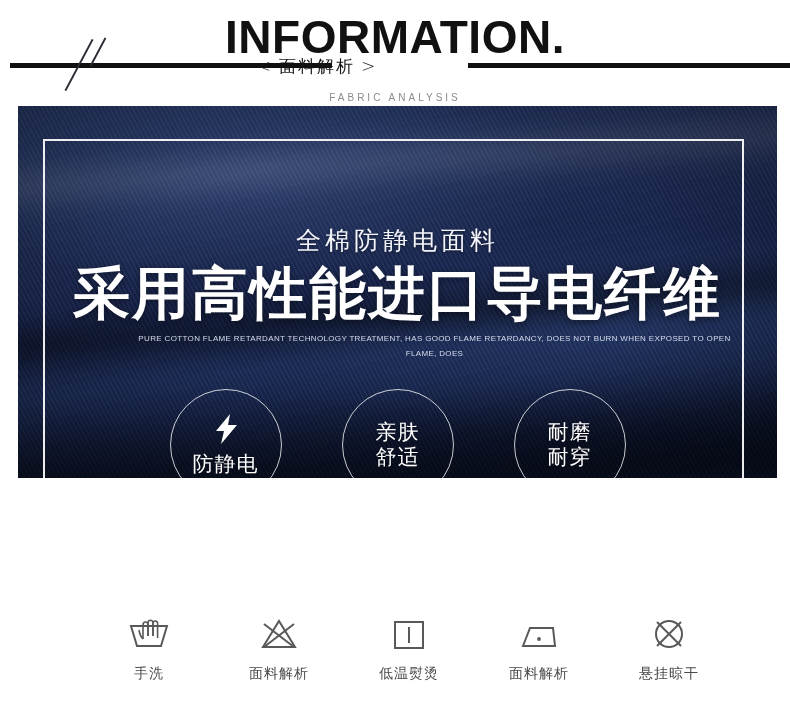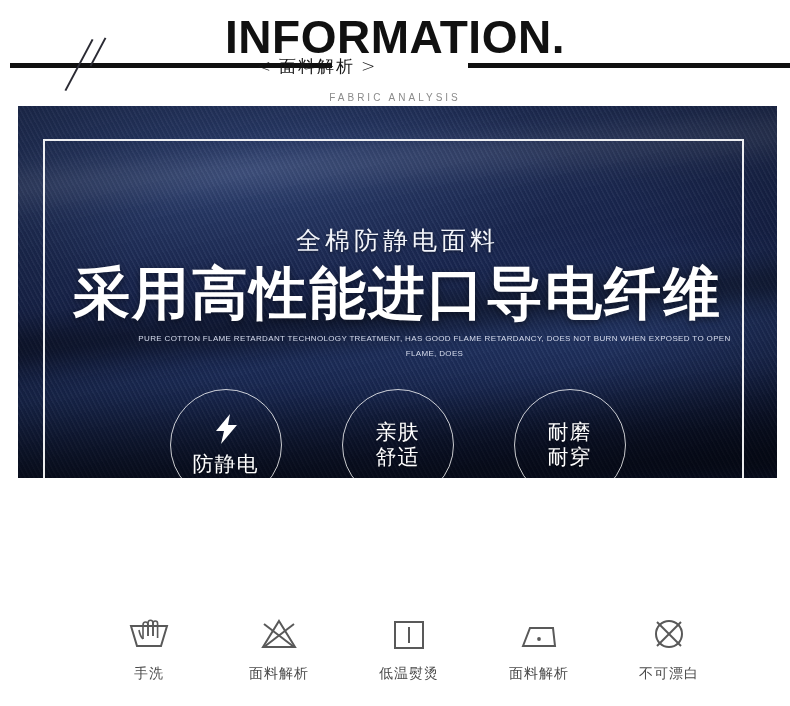--- a/index.html
+++ b/index.html
@@ -349,16 +349,16 @@
   </div>
 
   <div class="care-item">
     <div class="care-glyph">
       <svg width="44" height="36" viewBox="0 0 44 36" aria-hidden="true">
         <circle cx="22" cy="18" r="13" fill="none" stroke="#595959" stroke-width="2"></circle>
         <line x1="10" y1="6" x2="34" y2="30" stroke="#595959" stroke-width="2"></line>
         <line x1="34" y1="6" x2="10" y2="30" stroke="#595959" stroke-width="2"></line>
       </svg>
     </div>
-    <div class="care-label">不可漂白</div>
+    <div class="care-label">悬挂晾干</div>
   </div>
 
 </div>
 
 </body></html>

